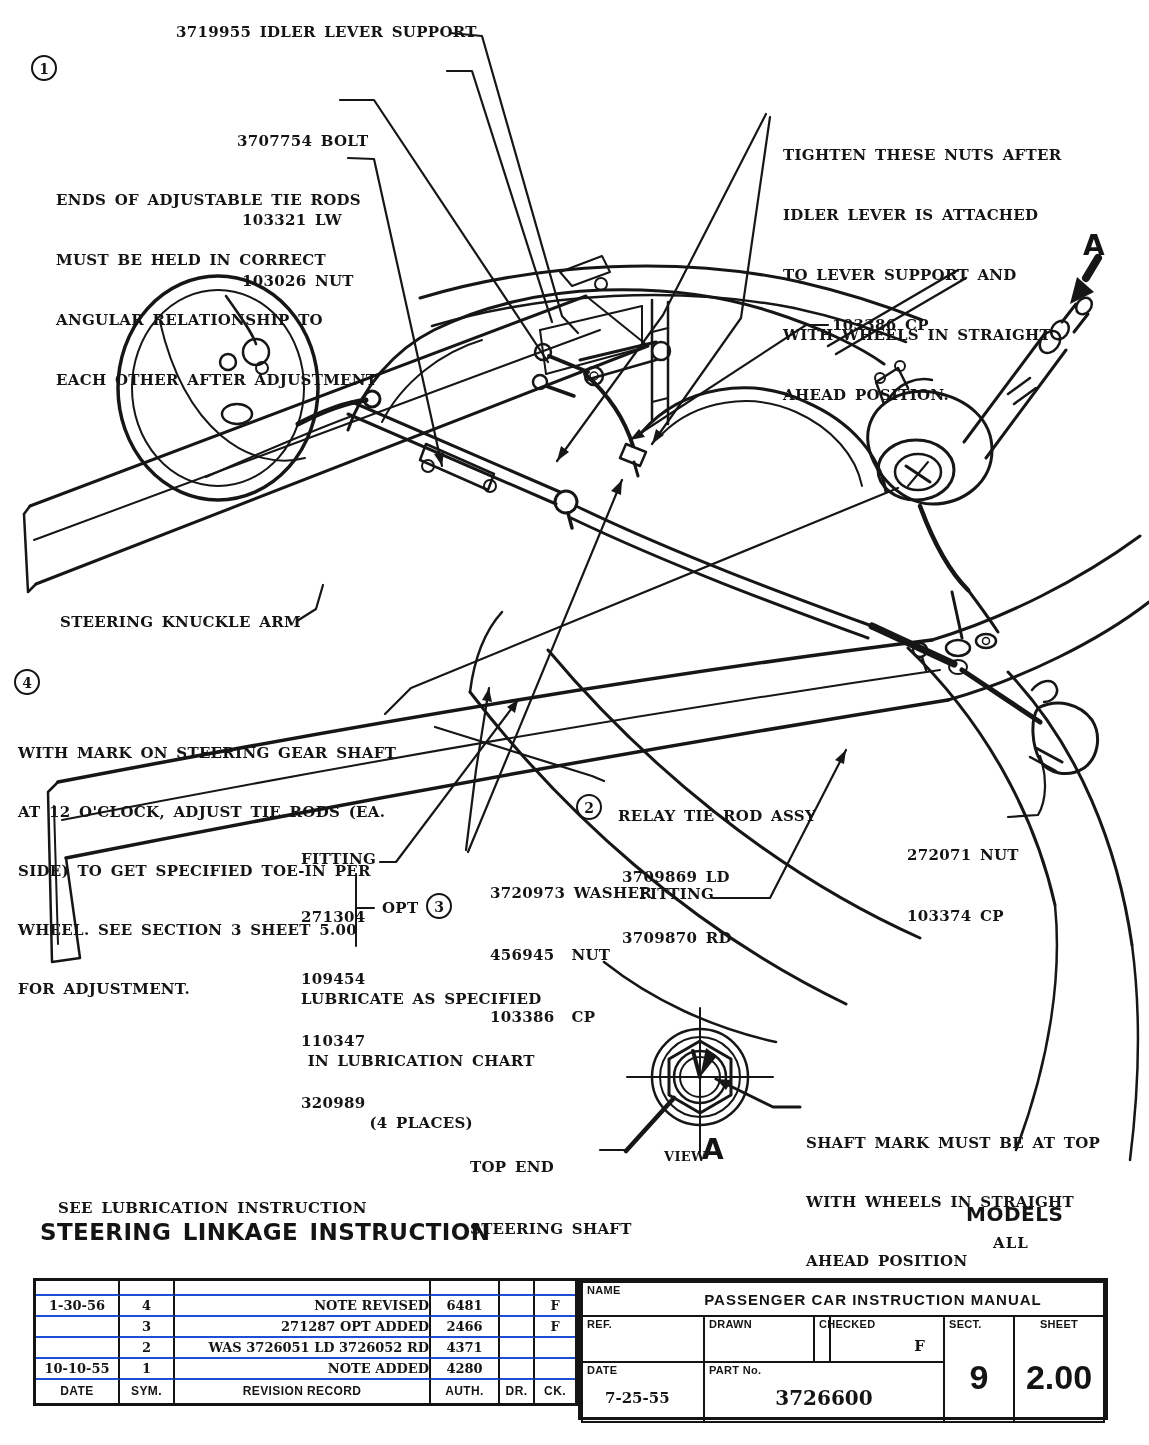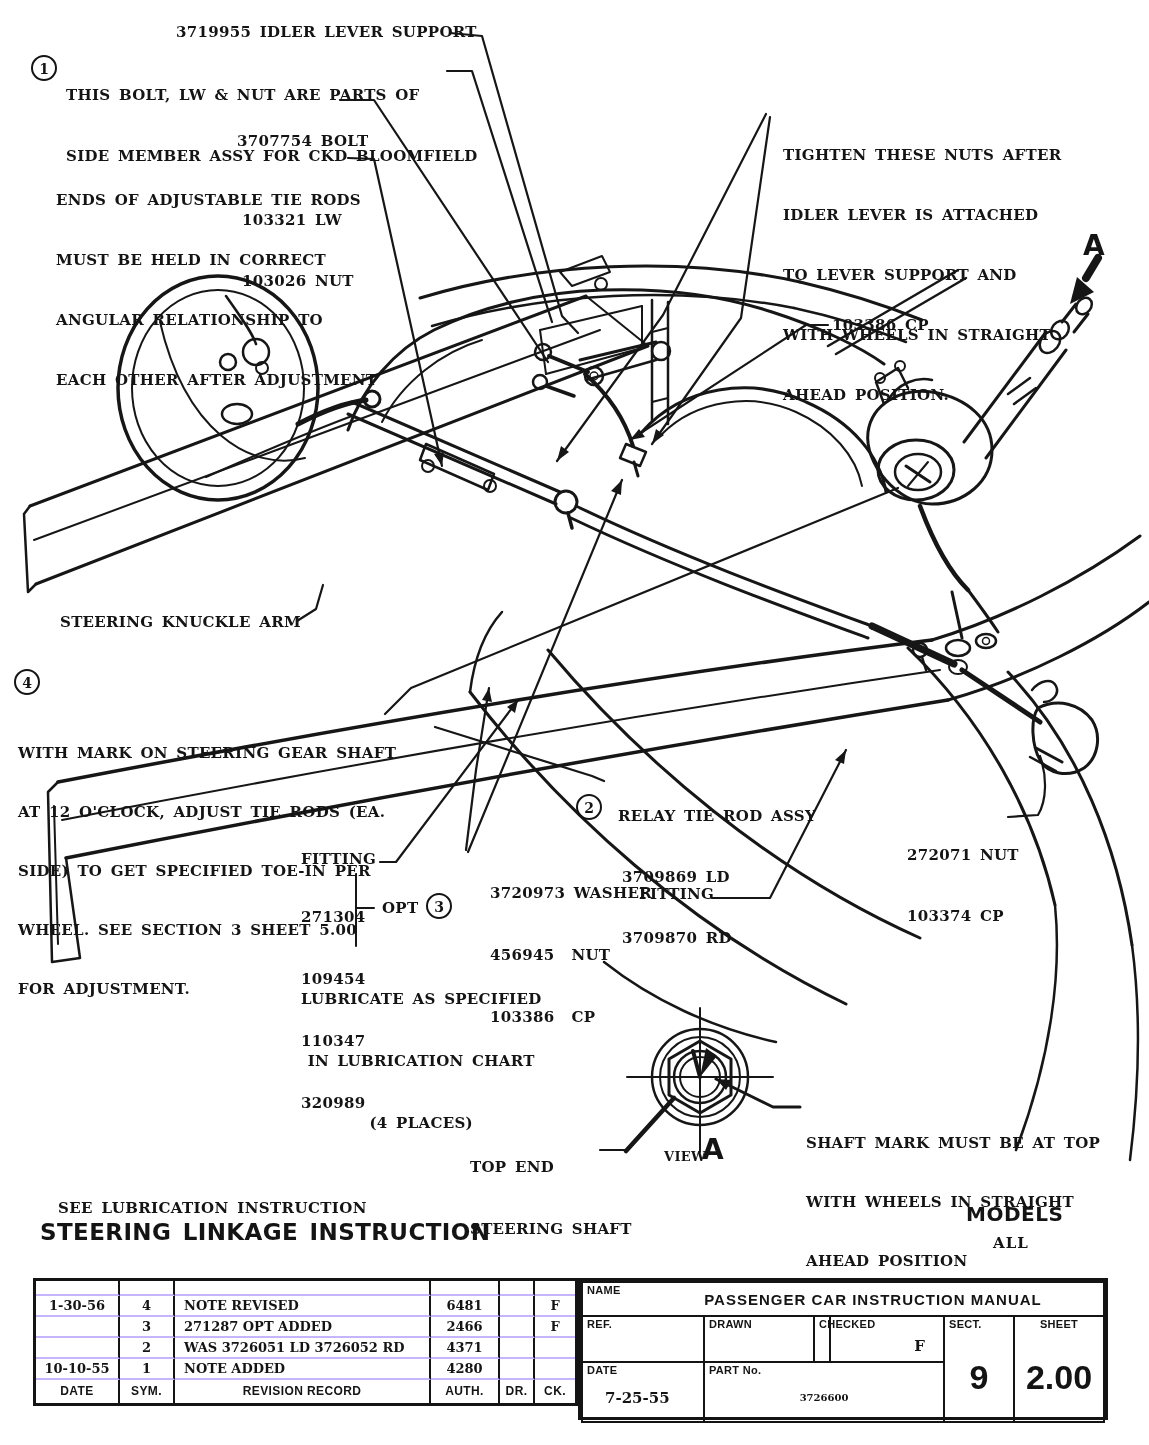--- a/index.html
+++ b/index.html
@@ -17,26 +17,26 @@
   .viewword{font:bold 13px/14px "DejaVu Serif", serif;}
   .seelube{font:bold 15px/18px "DejaVu Serif", serif;letter-spacing:.4px;}
   .maintitle{font:bold 23px/26px "DejaVu Sans", sans-serif;letter-spacing:.4px;}
   .models{font:bold 20px/22px "DejaVu Sans", sans-serif;letter-spacing:.5px;}
   .modelsval{font:bold 15px/17px "DejaVu Serif", serif;letter-spacing:1px;text-align:right;}
   
   #revtable{position:absolute;left:33px;top:1278px;width:545px;height:128px;z-index:2;
       border:3px solid #141414;box-sizing:border-box;display:grid;
       grid-template-columns:84px 55px 256px 69px 35px 1fr;
       grid-template-rows:15px 21px 21px 21px 21px 1fr;}
-  #revtable .c{border-right:2px solid #141414;border-bottom:2px solid #c4b5fd;
+  #revtable .c{border-right:2px solid #141414;border-bottom:2px solid #1d4ed8;
       box-sizing:border-box;overflow:hidden;font:bold 13px/19px "DejaVu Serif", serif;
       text-align:center;white-space:nowrap;}
   #revtable .c.last{border-right:none;}
   #revtable .c.bot{border-bottom:none;}
-  #revtable .c.rec{text-align:left;padding-left:9px;}
+  #revtable .c.rec{text-align:right;padding-left:9px;}
   #revtable .hdr{font:bold 12px/22px "Liberation Sans", sans-serif;letter-spacing:.4px;}
   
   #tblock{position:absolute;left:578px;top:1278px;width:530px;height:142px;z-index:2;
       border:3px solid #141414;box-sizing:border-box;}
   #tblock .cell{position:absolute;border:2px solid #141414;box-sizing:border-box;}
   #tblock .lbl{position:absolute;left:4px;top:1px;font:bold 11px/13px "Liberation Sans", sans-serif;letter-spacing:.3px;}
   .tbnameval{position:absolute;left:80px;top:8px;width:420px;text-align:center;
       font:bold 15px/18px "Liberation Sans", sans-serif;letter-spacing:1px;}
   .tbbig{position:absolute;width:100%;text-align:center;font:bold 34px/36px "Liberation Sans", sans-serif;}
   .tbserif{font:bold 15px/18px "DejaVu Serif", serif;}
@@ -240,24 +240,20 @@
     <polygon points="622,480 621,495 611,491"></polygon>
     <polygon points="716,1079 732,1080 726,1090"></polygon>
     <polygon points="1070,304 1094,292 1077,277"></polygon>
     <polygon points="700,1077 717,1056 706,1048"></polygon>
   </g>
 </svg>
 
 <div class="ann" style="left:176px;top:22px;">3719955 IDLER LEVER SUPPORT</div>
 
 <div class="callout" style="left:31px;top:55px;">1</div>
-<div class="ann lh21" style="left:66px;top:45px;">
-  <div class="ln">THIS BOLT, LW &amp; NUT ARE PARTS OF</div>
-  <div class="ln">SIDE MEMBER ASSY FOR CKD BLOOMFIELD</div>
-</div>
 
 <div class="ann lh21" style="left:237px;top:91px;">
   <div class="ln">3707754 BOLT</div>
   <div class="ln" style="padding-left:5px;margin-top:18px;">103321 LW</div>
   <div class="ln" style="padding-left:5px;">103026 NUT</div>
 </div>
 
 <div class="ann lh20" style="left:56px;top:150px;">
   <div class="ln">ENDS OF ADJUSTABLE TIE RODS</div>
   <div class="ln">MUST BE HELD IN CORRECT</div>
@@ -402,21 +398,21 @@
   <div class="cell" style="left:232px;top:34px;width:132px;height:48px;">
     <span class="lbl">CHECKED</span>
     <span class="tbserif" style="position:absolute;right:18px;top:20px;">F</span>
   </div>
   <div class="cell" style="left:0;top:80px;width:124px;height:62px;">
     <span class="lbl">DATE</span>
     <span class="tbserif" style="position:absolute;left:22px;top:26px;">7-25-55</span>
   </div>
   <div class="cell" style="left:122px;top:80px;width:242px;height:62px;">
     <span class="lbl">PART No.</span>
-    <span class="tbserif" style="position:absolute;left:0;top:26px;width:100%;text-align:center;font-size:10px;">3726600</span>
+    <span class="tbserif" style="position:absolute;left:0;top:26px;width:100%;text-align:center;font-size:20px;">3726600</span>
   </div>
   <div class="cell" style="left:362px;top:34px;width:72px;height:108px;">
     <span class="lbl">SECT.</span>
     <span class="tbbig" style="top:42px;">9</span>
   </div>
   <div class="cell" style="left:432px;top:34px;width:92px;height:108px;">
     <span class="lbl" style="left:0;width:100%;text-align:center;">SHEET</span>
     <span class="tbbig" style="top:42px;">2.00</span>
   </div>
 </div>

